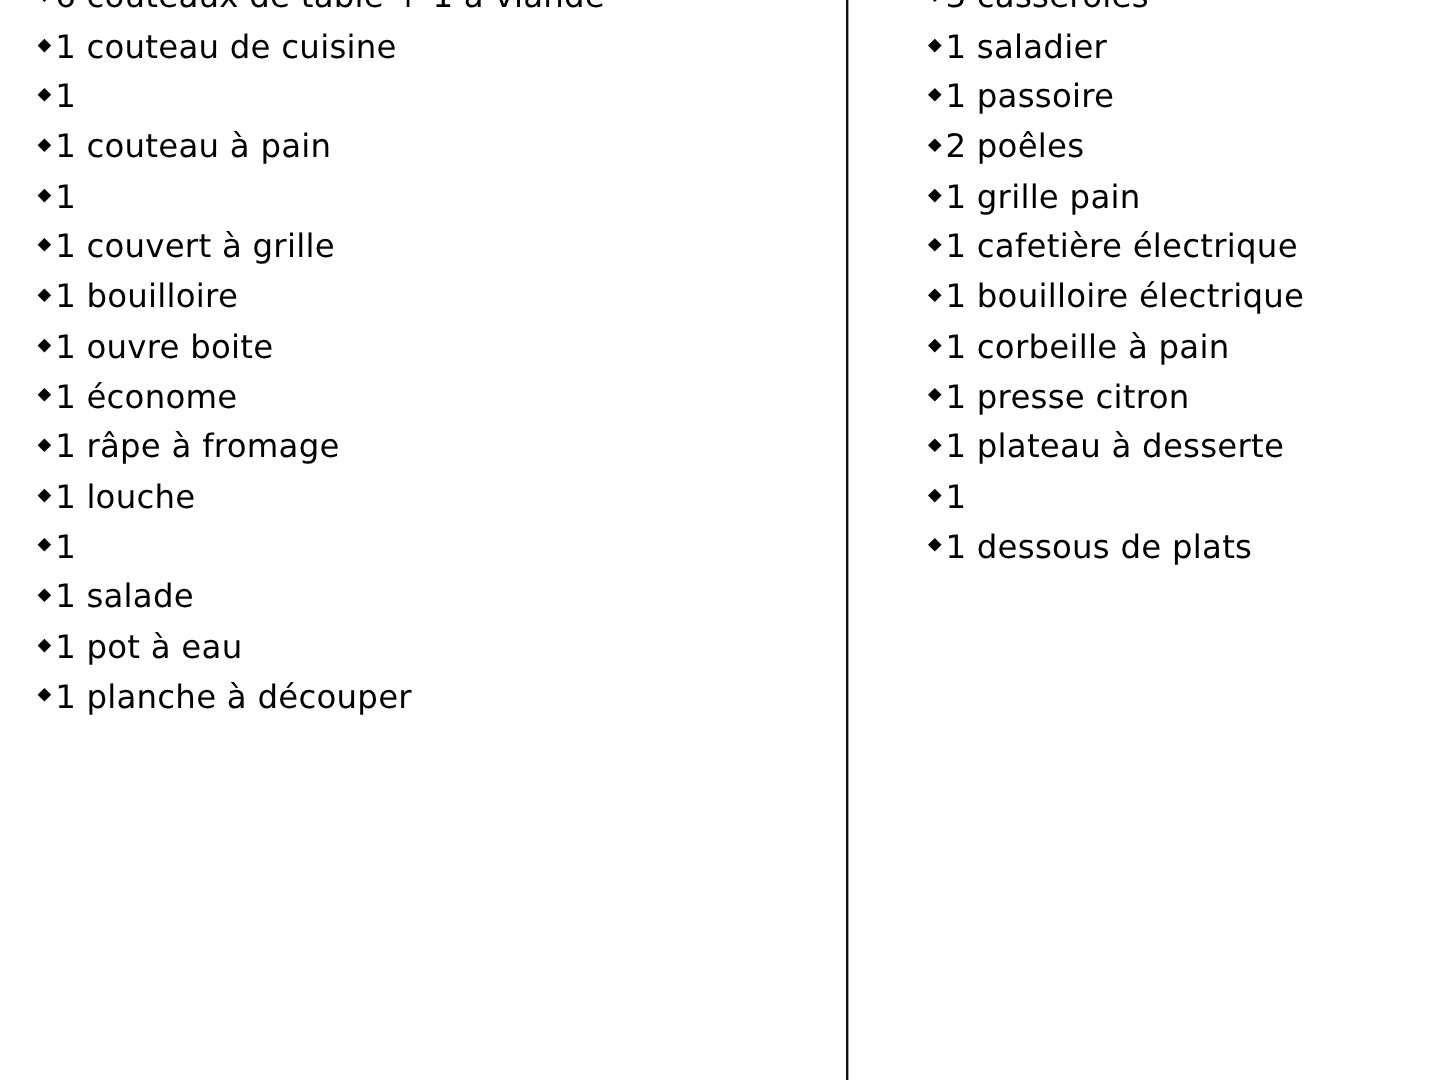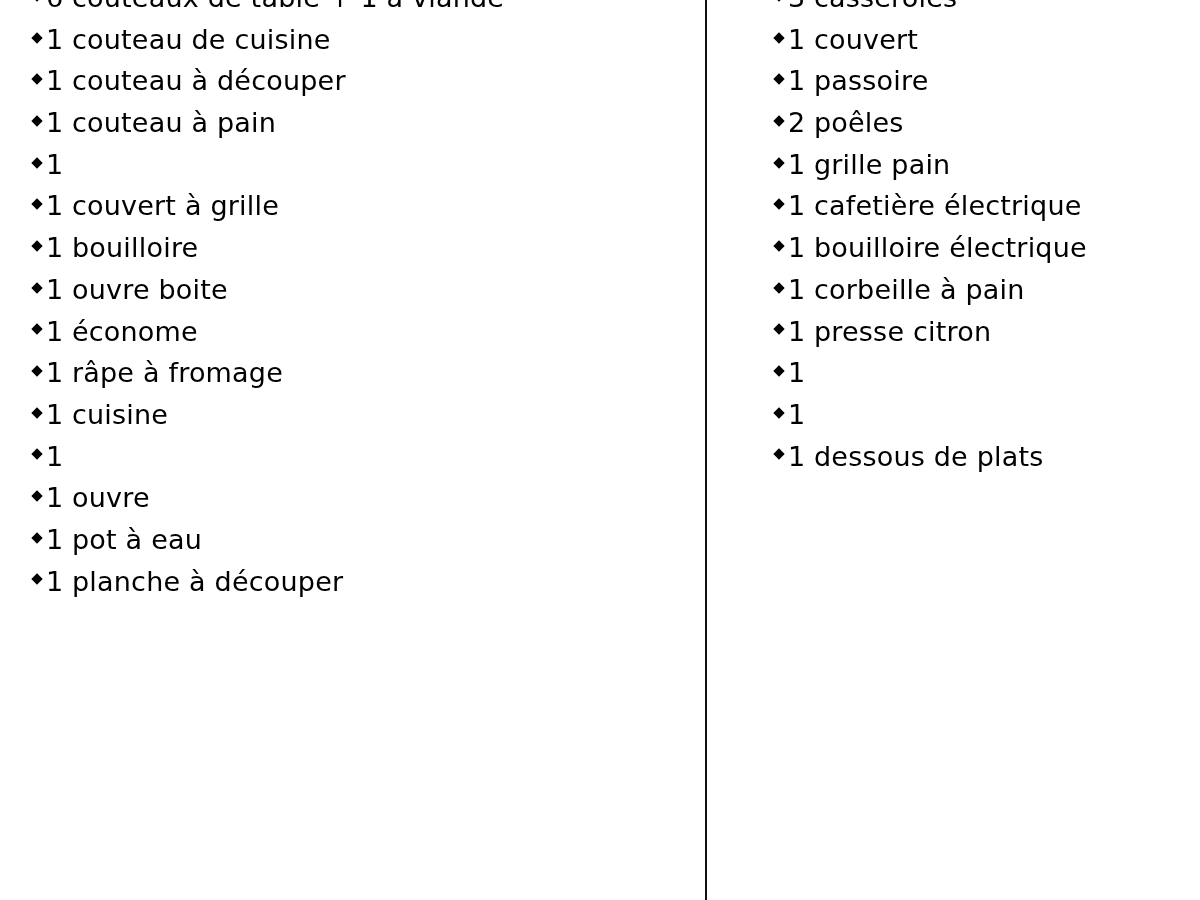--- a/index.html
+++ b/index.html
@@ -39,21 +39,20 @@
     <li class="item">
       <span class="bullet"></span>
       <span class="text">1</span>
       <span>&nbsp;</span>
       <span class="text">couteau de cuisine</span>
     </li>
     <li class="item">
       <span class="bullet"></span>
       <span class="text">1</span>
       <span>&nbsp;</span>
-      <span class="text">couteau à découper</span>
     </li>
     <li class="item">
       <span class="bullet"></span>
       <span class="text">1</span>
       <span>&nbsp;</span>
       <span class="text">couteau à pain</span>
     </li>
     <li class="item">
       <span class="bullet"></span>
       <span class="text">1</span>
@@ -86,32 +85,32 @@
     <li class="item">
       <span class="bullet"></span>
       <span class="text">1</span>
       <span>&nbsp;</span>
       <span class="text">râpe à fromage</span>
     </li>
     <li class="item">
       <span class="bullet"></span>
       <span class="text">1</span>
       <span>&nbsp;</span>
-      <span class="text">cuisine</span>
+      <span class="text">louche</span>
     </li>
     <li class="item">
       <span class="bullet"></span>
       <span class="text">1</span>
       <span>&nbsp;</span>
     </li>
     <li class="item">
       <span class="bullet"></span>
       <span class="text">1</span>
       <span>&nbsp;</span>
-      <span class="text">ouvre</span>
+      <span class="text">salade</span>
     </li>
     <li class="item">
       <span class="bullet"></span>
       <span class="text">1</span>
       <span>&nbsp;</span>
       <span class="text">pot à eau</span>
     </li>
     <li class="item">
       <span class="bullet"></span>
       <span class="text">1</span>
@@ -123,21 +122,21 @@
     <li class="item">
       <span class="bullet"></span>
       <span class="text">3</span>
       <span>&nbsp;</span>
       <span class="text">casseroles</span>
     </li>
     <li class="item">
       <span class="bullet"></span>
       <span class="text">1</span>
       <span>&nbsp;</span>
-      <span class="text">couvert</span>
+      <span class="text">saladier</span>
     </li>
     <li class="item">
       <span class="bullet"></span>
       <span class="text">1</span>
       <span>&nbsp;</span>
       <span class="text">passoire</span>
     </li>
     <li class="item">
       <span class="bullet"></span>
       <span class="text">2</span>
@@ -171,20 +170,21 @@
     <li class="item">
       <span class="bullet"></span>
       <span class="text">1</span>
       <span>&nbsp;</span>
       <span class="text">presse citron</span>
     </li>
     <li class="item">
       <span class="bullet"></span>
       <span class="text">1</span>
       <span>&nbsp;</span>
+      <span class="text">plateau à desserte</span>
     </li>
     <li class="item">
       <span class="bullet"></span>
       <span class="text">1</span>
       <span>&nbsp;</span>
     </li>
     <li class="item">
       <span class="bullet"></span>
       <span class="text">1</span>
       <span>&nbsp;</span>

